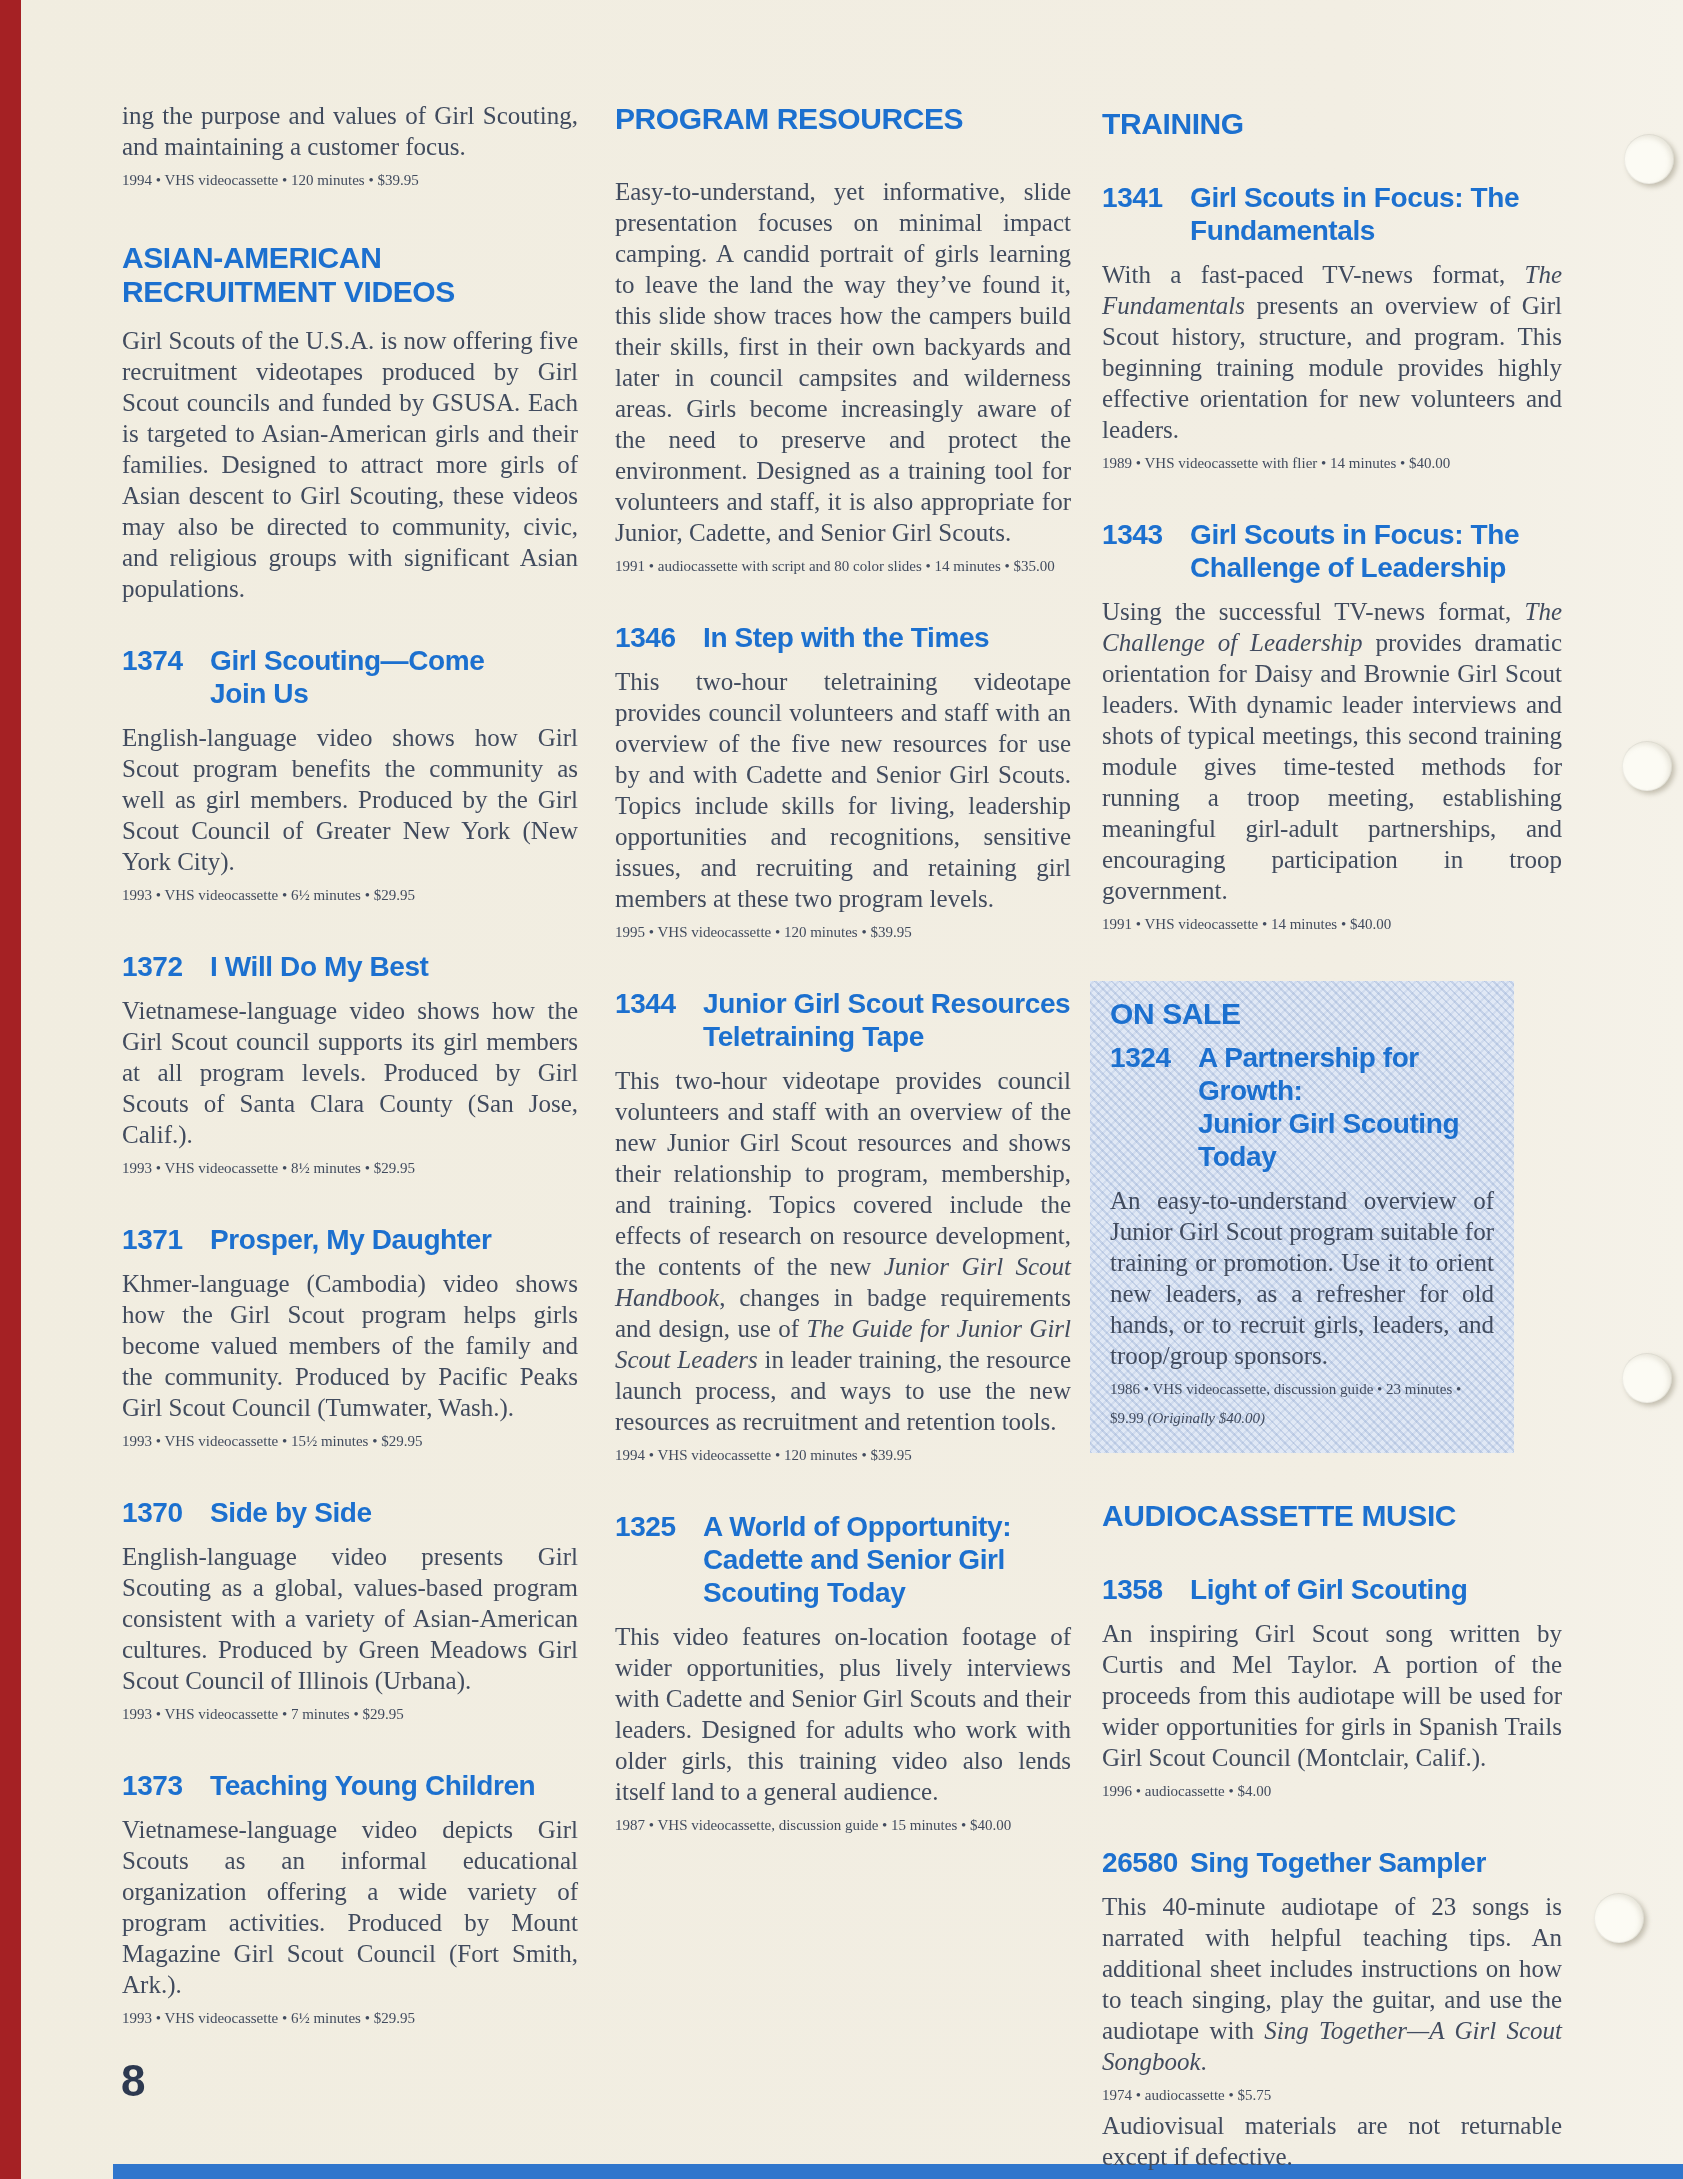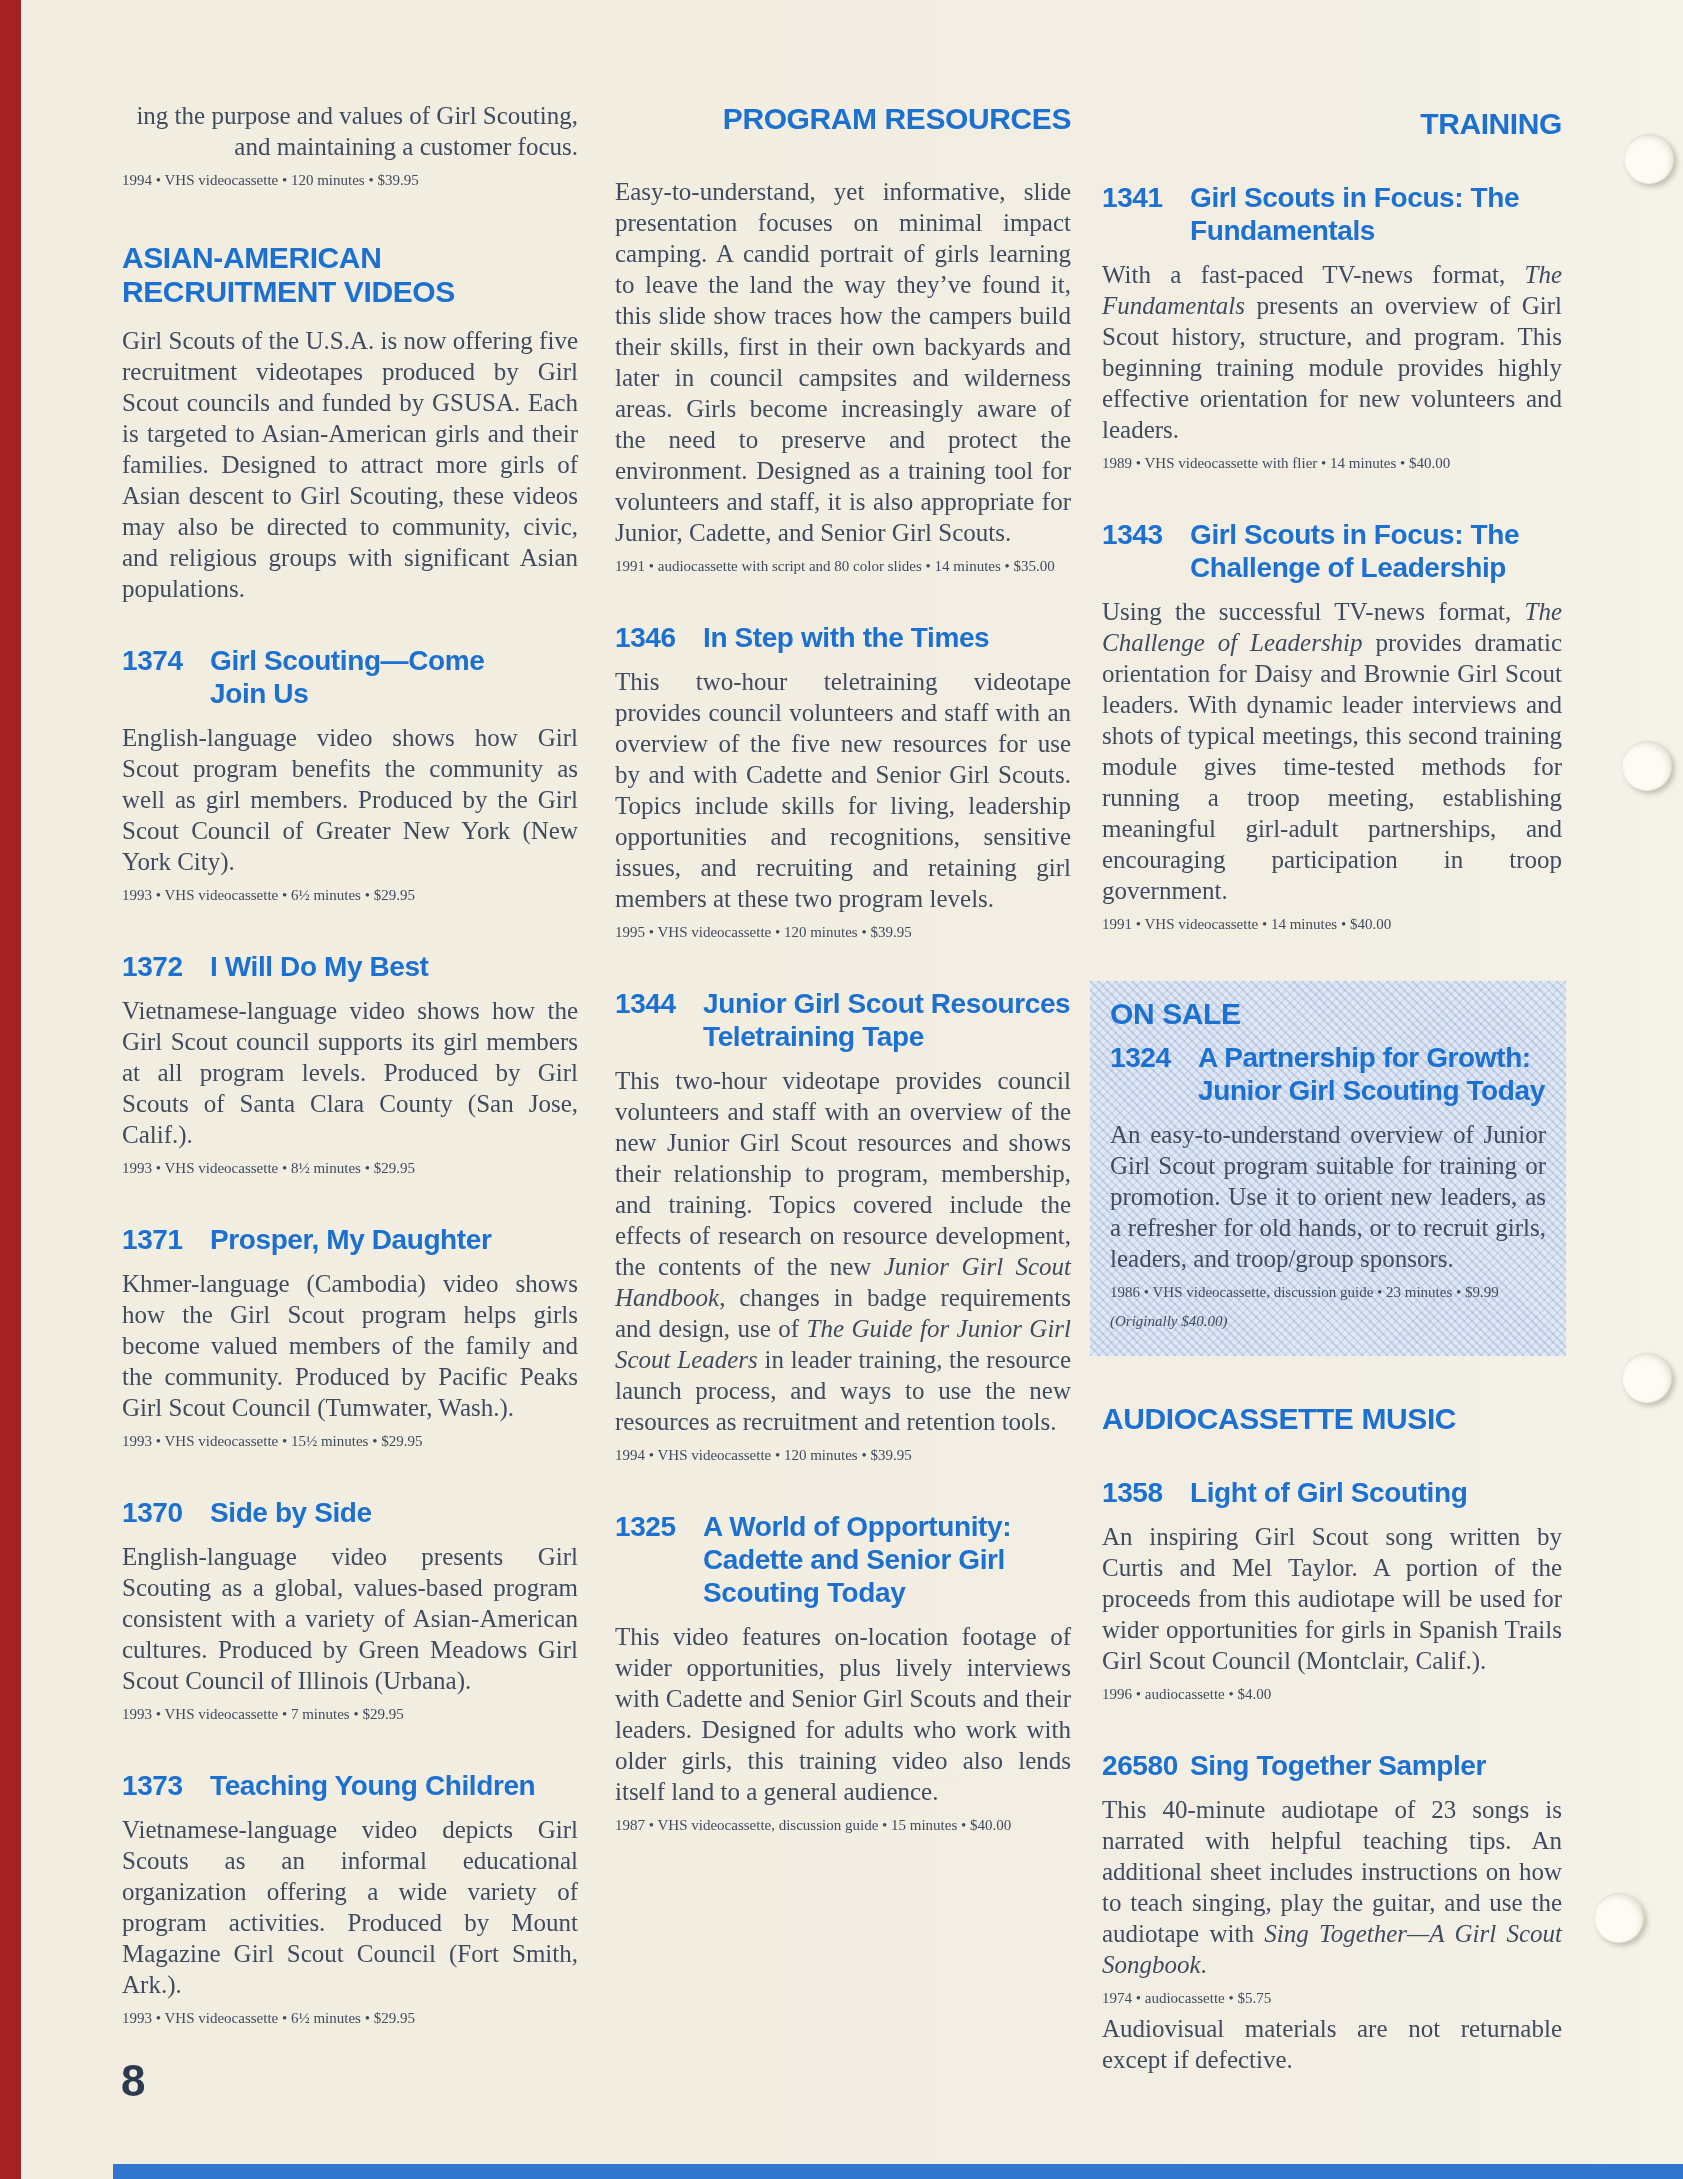--- a/index.html
+++ b/index.html
@@ -9,37 +9,37 @@
     font-family:"Liberation Serif",serif;color:#414b5e;text-decoration:underline;
   }
   .spine-bar{position:absolute;left:0;top:0;width:21px;height:100%;background:#a52124;}
   .footer-bar{position:absolute;left:113px;right:0;bottom:0;height:15px;background:#3076cc;}
   .hole{
     position:absolute;width:50px;height:50px;border-radius:50%;background:#fcfbf4;
     box-shadow:3px 3px 5px rgba(125,118,95,.40), inset 0 0 0 1px rgba(0,0,0,.05), inset -3px 3px 5px rgba(170,162,140,.25);
   }
   .col{position:absolute;width:456px;}
   .col [data-name]{}
-  .col > :first-child{margin-top:0 !important;text-align:right;}
+  .col > :first-child{margin-top:0 !important;}
   .section-heading{
     font-family:"Liberation Sans",sans-serif;font-weight:700;color:#1c70cf;
     font-size:30px;line-height:34px;letter-spacing:-0.4px;margin:46px 0 16px;
   }
   .body-text{font-size:25px;line-height:31px;text-align:justify;margin:0 0 4px;}
   .it{font-style:italic;}
   .meta-line{font-size:15px;line-height:29px;margin:4px 0 0;text-align:left;}
   .item{margin-top:40px;}
   .item-head{
     display:flex;font-family:"Liberation Sans",sans-serif;font-weight:700;color:#1c70cf;
     font-size:28px;line-height:33px;letter-spacing:-0.4px;margin:0 0 12px;
   }
   .item-head .num{flex:0 0 88px;}
   .item-head .ttl{flex:1;white-space:pre-line;}
   .sale-box{
-    margin:42px 0 7px -12px;width:476px;box-sizing:border-box;padding:16px 20px 20px 20px;
+    margin:42px 0 7px -12px;width:424px;box-sizing:border-box;padding:16px 20px 20px 20px;
     background-color:#e0e8f5;
     background-image:
       repeating-linear-gradient(45deg, rgba(95,128,185,.22) 0 2px, rgba(95,128,185,0) 2px 6px),
       repeating-linear-gradient(-45deg, rgba(95,128,185,.12) 0 2px, rgba(95,128,185,0) 2px 6px);
   }
   .sale-label{
     font-family:"Liberation Sans",sans-serif;font-weight:700;color:#1c70cf;
     font-size:30px;line-height:34px;letter-spacing:-0.4px;margin:0 0 8px;
   }
   .sale-box .item{margin-top:10px;}

